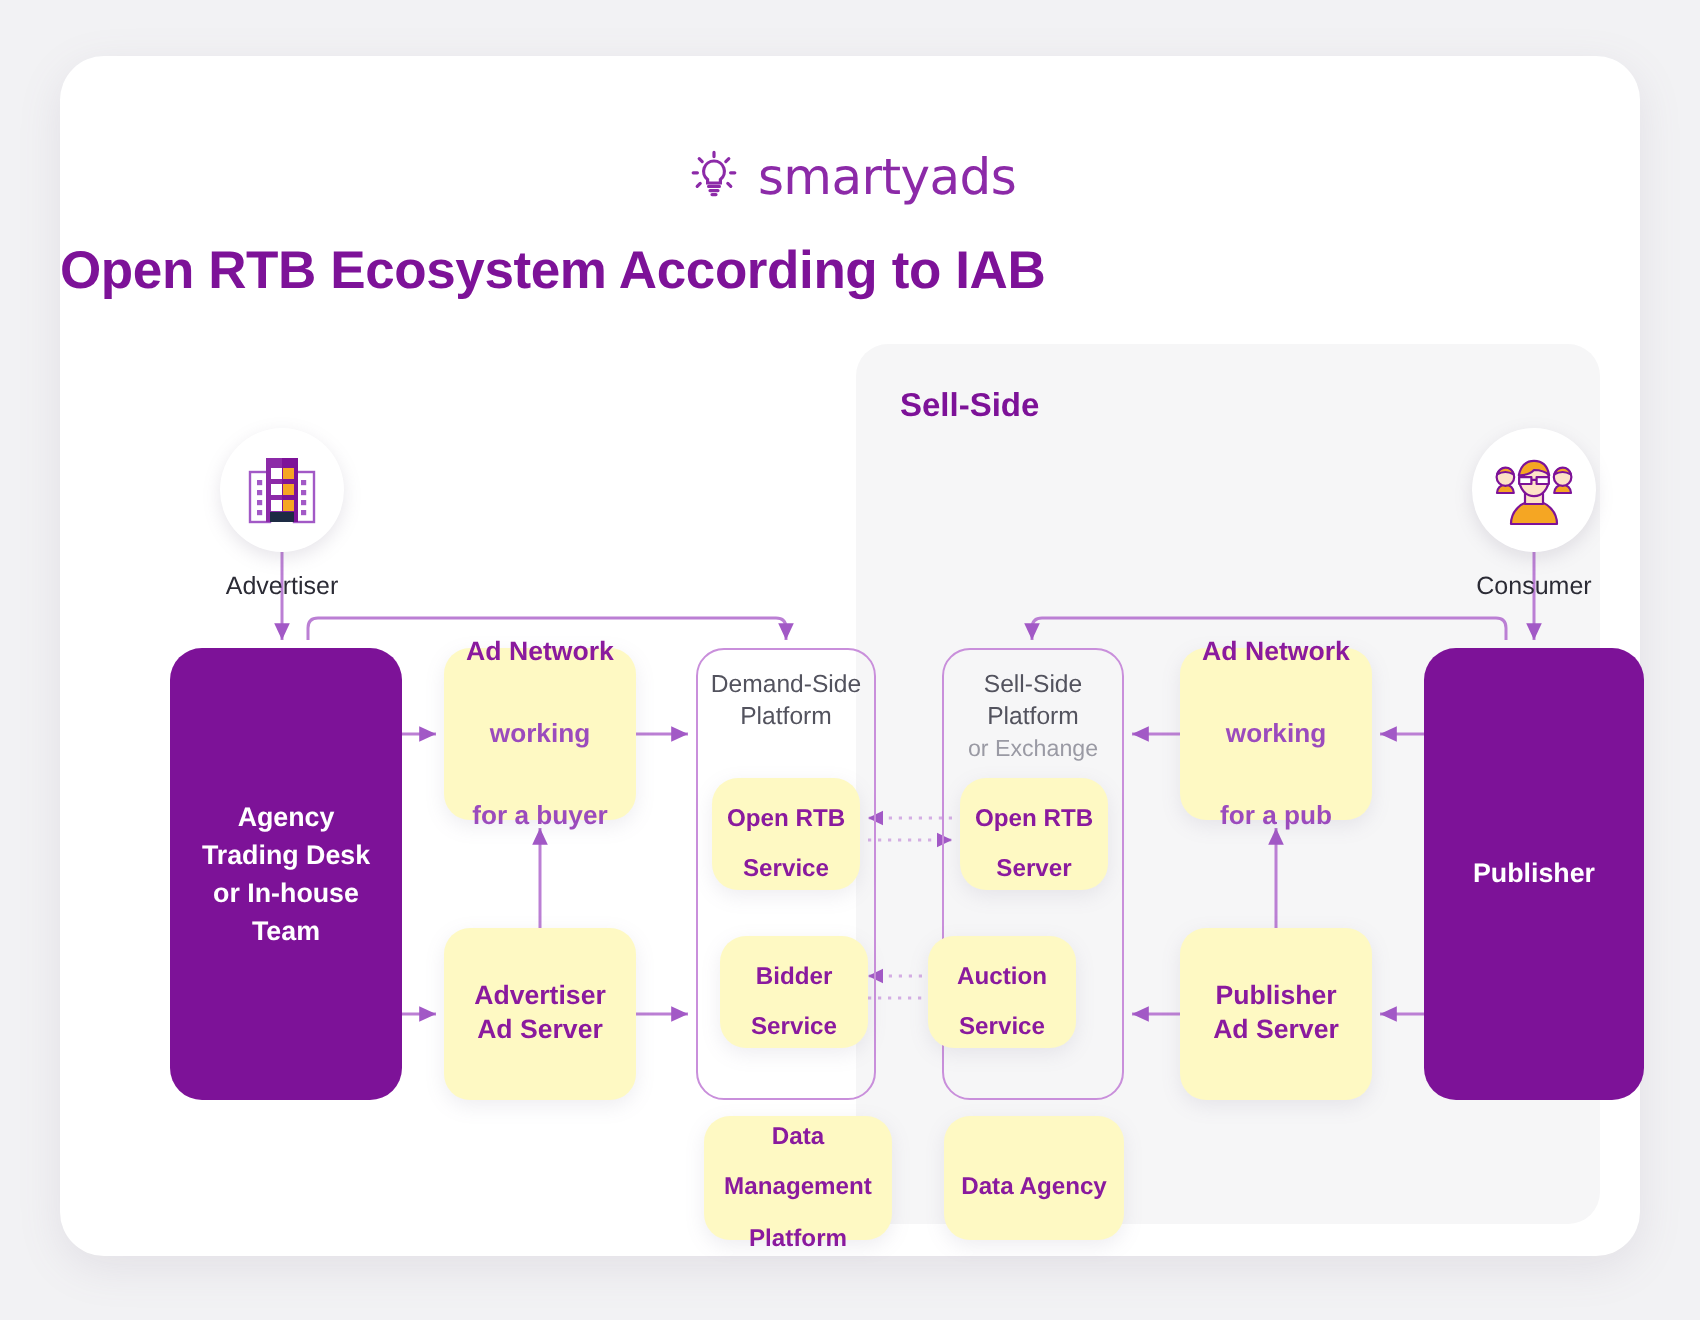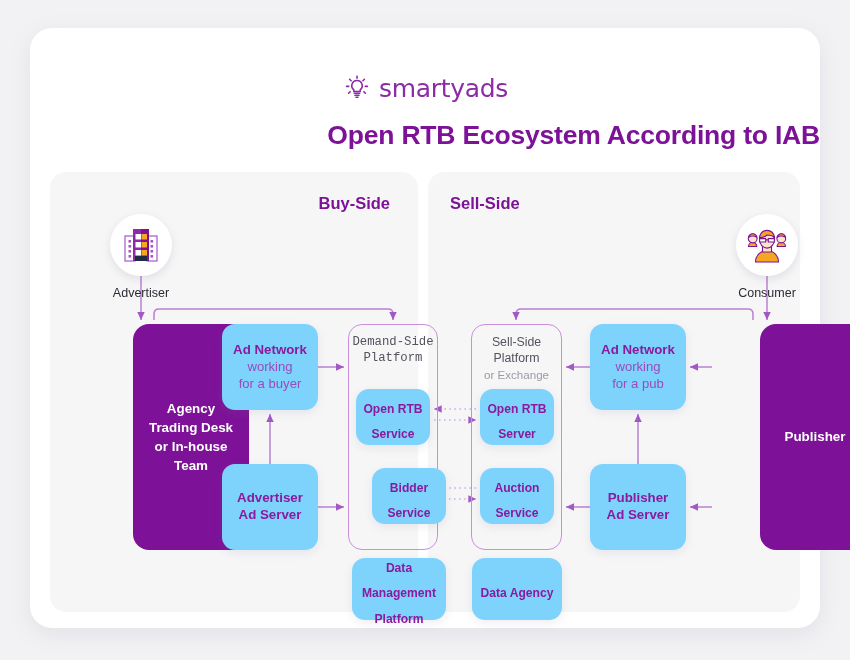--- a/index.html
+++ b/index.html
@@ -18,21 +18,21 @@
   
   .logo{position:absolute;left:0;top:40px;width:790px;height:40px;
         display:flex;align-items:center;justify-content:center;gap:7px;}
   .logo .bulb{width:30px;height:30px;display:block;}
   .logo .wordmark{
     font-size:25px;color:#8c2aa8;letter-spacing:-0.3px;
     font-family:"DejaVu Sans","Liberation Sans",sans-serif;
   }
   
   .title{
-    position:absolute;left:0;top:92px;width:790px;text-align:right;
+    position:absolute;left:0;top:92px;width:790px;text-align:left;
     font-size:26.5px;font-weight:bold;color:#7D1298;letter-spacing:-0.2px;
   }
   
   .panel{position:absolute;background:#f6f6f7;border-radius:16px;}
   #panel-buy{left:20px;top:144px;width:368px;height:440px;}
   #panel-sell{left:398px;top:144px;width:372px;height:440px;}
   .panel-label{
     position:absolute;top:22px;font-size:16.5px;font-weight:bold;color:#7D1298;
   }
   #label-buy{right:28px;}
@@ -42,49 +42,49 @@
          background:#ffffff;box-shadow:0 3px 9px rgba(120,110,140,.18);
          display:flex;align-items:center;justify-content:center;}
   .actor svg{display:block;}
   .actor-label{position:absolute;font-size:12.5px;color:#2b2b35;
                text-align:center;width:120px;}
   #actor-advertiser{left:80px;top:186px;}
   #label-advertiser{left:51px;top:258px;}
   #actor-consumer{left:706px;top:186px;}
   #label-consumer{left:677px;top:258px;}
   
-  .box{position:absolute;background:#7dd3fc;border-radius:13px;
+  .box{position:absolute;background:#fef9c3;border-radius:13px;
        box-shadow:0 3px 10px rgba(125,115,145,.13);
        display:flex;flex-direction:column;align-items:center;
        justify-content:center;text-align:center;box-sizing:border-box;}
   .box .bold{font-weight:bold;color:#8a1a9e;font-size:13.3px;line-height:1.26;}
-  .box .thin{color:#9b4bbd;font-size:13.1px;line-height:1.3;font-weight:normal;}
-  .box.purple{background:#7D1298;border-radius:16px;box-shadow:none;margin-left:48px;}
+  .box .thin{color:#9b4bbd;font-size:13.1px;line-height:1.3;font-weight:bold;margin-top:24px;}
+  .box.purple{background:#7D1298;border-radius:16px;box-shadow:none;}
   .box.purple .bold{color:#ffffff;font-size:13.4px;line-height:1.42;}
   .box.small .bold{font-size:12.1px;line-height:1.28;margin-top:10px;}
   
   .group{position:absolute;border:1.4px solid #c98fdb;border-radius:14px;
          box-sizing:border-box;background:transparent;}
   .group-title{position:absolute;left:0;width:100%;text-align:center;
                font-size:12.3px;color:#53535e;line-height:1.33;}
   .group-title .sub{color:#9a9aa4;font-size:11.6px;}
   
   #box-agency{left:55px;top:296px;width:116px;height:226px;}
   #box-adnet-buy{left:192px;top:296px;width:96px;height:86px;}
   #box-advserver{left:192px;top:436px;width:96px;height:86px;}
   #group-dsp{left:318px;top:296px;width:90px;height:226px;}
-  #title-dsp{top:306px;font-family:Liberation Mono, monospace;}
+  #title-dsp{top:306px;}
   #box-ortb-client{left:326px;top:361px;width:74px;height:56px;}
-  #box-bidder{left:342px;top:440px;width:74px;height:56px;}
+  #box-bidder{left:330px;top:440px;width:74px;height:56px;}
   #box-dmp{left:322px;top:530px;width:94px;height:62px;}
   
   #group-ssp{left:441px;top:296px;width:91px;height:226px;}
   #title-ssp{top:306px;}
   #box-ortb-server{left:450px;top:361px;width:74px;height:56px;}
-  #box-auction{left:450px;top:440px;width:74px;height:56px;}
+  #box-auction{left:434px;top:440px;width:74px;height:56px;}
   #box-databroker{left:442px;top:530px;width:90px;height:62px;}
   #box-adnet-sell{left:560px;top:296px;width:96px;height:86px;}
   #box-pubserver{left:560px;top:436px;width:96px;height:86px;}
   #box-publisher{left:682px;top:296px;width:110px;height:226px;}
   
   #wires{position:absolute;left:0;top:0;width:850px;height:660px;
          pointer-events:none;}
 </style>
 </head>
 <body>
@@ -100,23 +100,20 @@
             <path d="M12.3 20.2 h5.4 M13 22.3 h4 M14 24.3 h2"></path>
             <path d="M15 3.2 v2.1 M7.6 6.3 l1.5 1.5 M22.4 6.3 l-1.5 1.5 M4.6 13.4 h2.1 M23.3 13.4 h2.1 M6.6 20.2 l1.5 -1.5 M23.4 20.2 l-1.5 -1.5"></path>
           </g>
         </svg>
       </span>
       <span class="wordmark">smartyads</span>
     </div>
 
     <div class="title">Open RTB Ecosystem According to IAB</div>
 
-    <div class="panel" id="panel-buy">
-      <div class="panel-label" id="label-buy">Buy-Side</div>
-    </div>
     <div class="panel" id="panel-sell">
       <div class="panel-label" id="label-sell">Sell-Side</div>
     </div>
 
     <svg id="wires">
       <defs>
         <marker id="ar" markerWidth="7" markerHeight="7" refX="5.6" refY="3" orient="auto">
           <path d="M0,0.4 L5.6,3 L0,5.6 z" fill="#a259c6"></path>
         </marker>
         <marker id="ar2" markerWidth="6" markerHeight="6" refX="4.8" refY="2.6" orient="auto">

